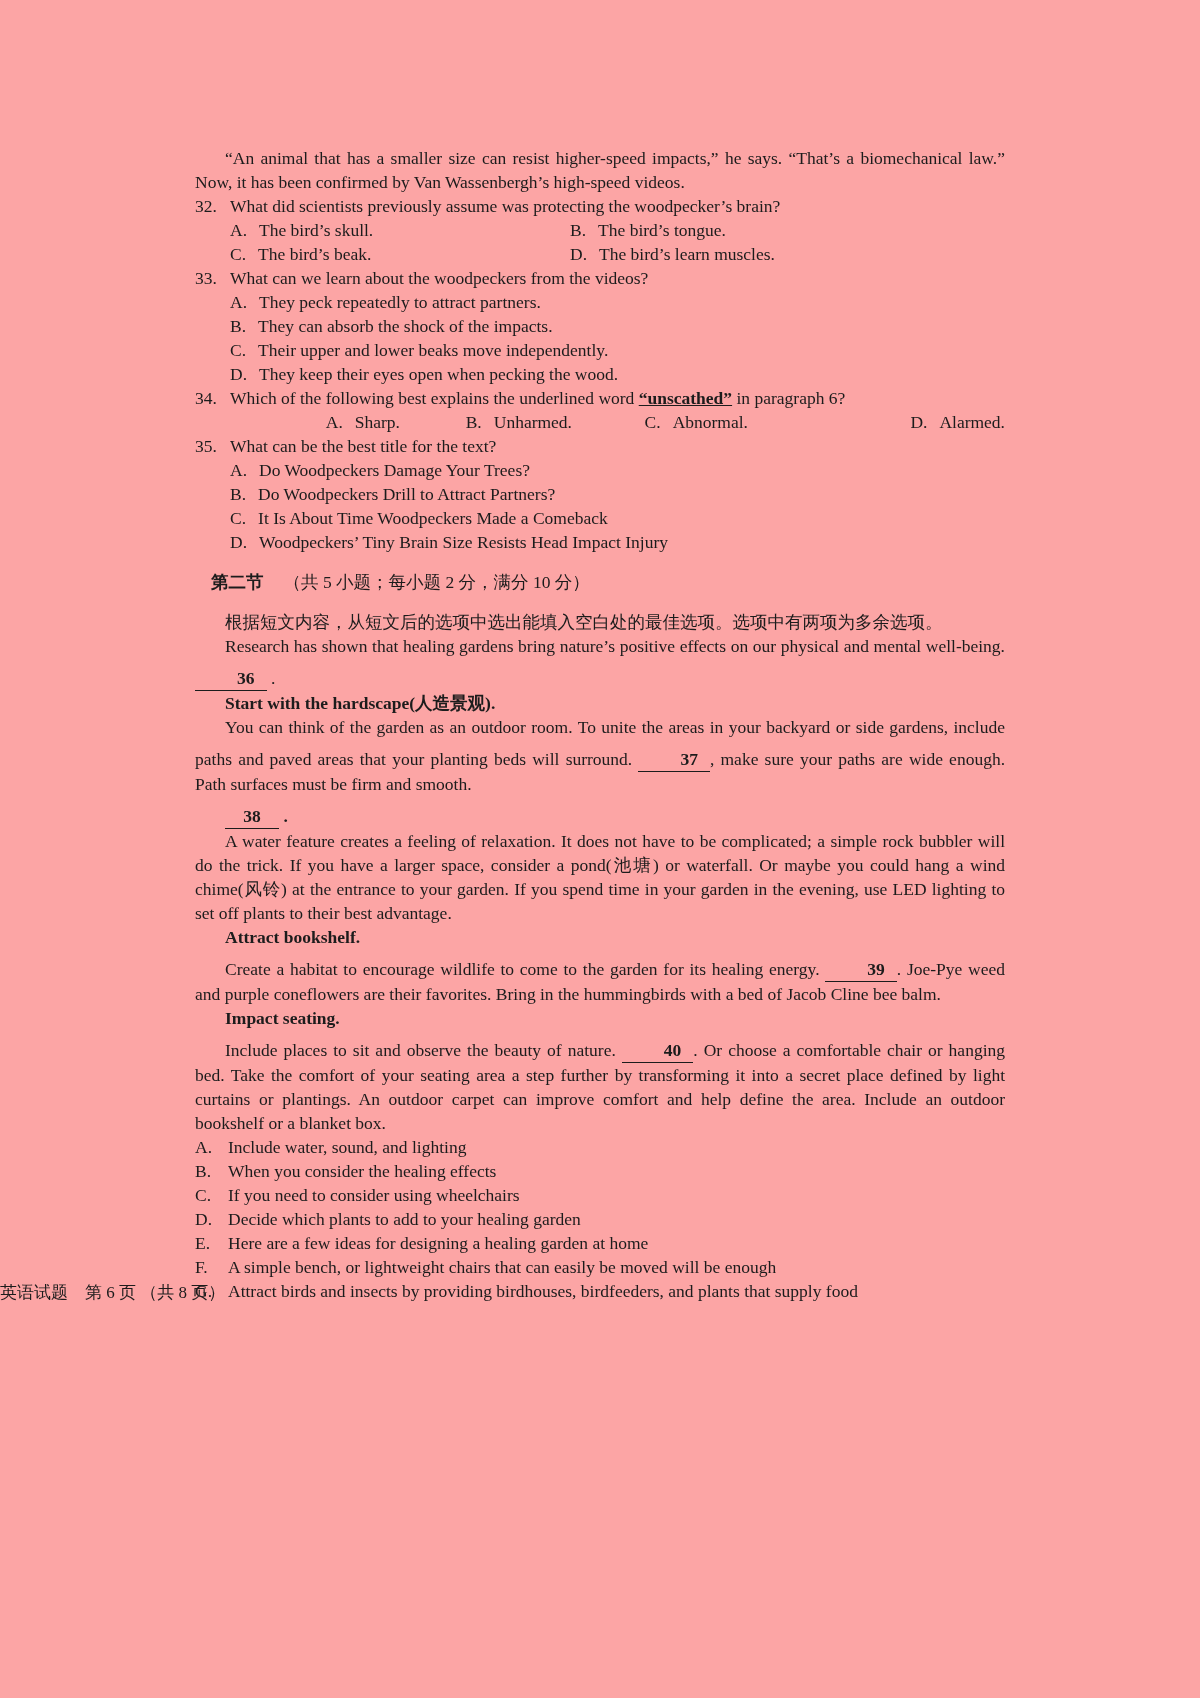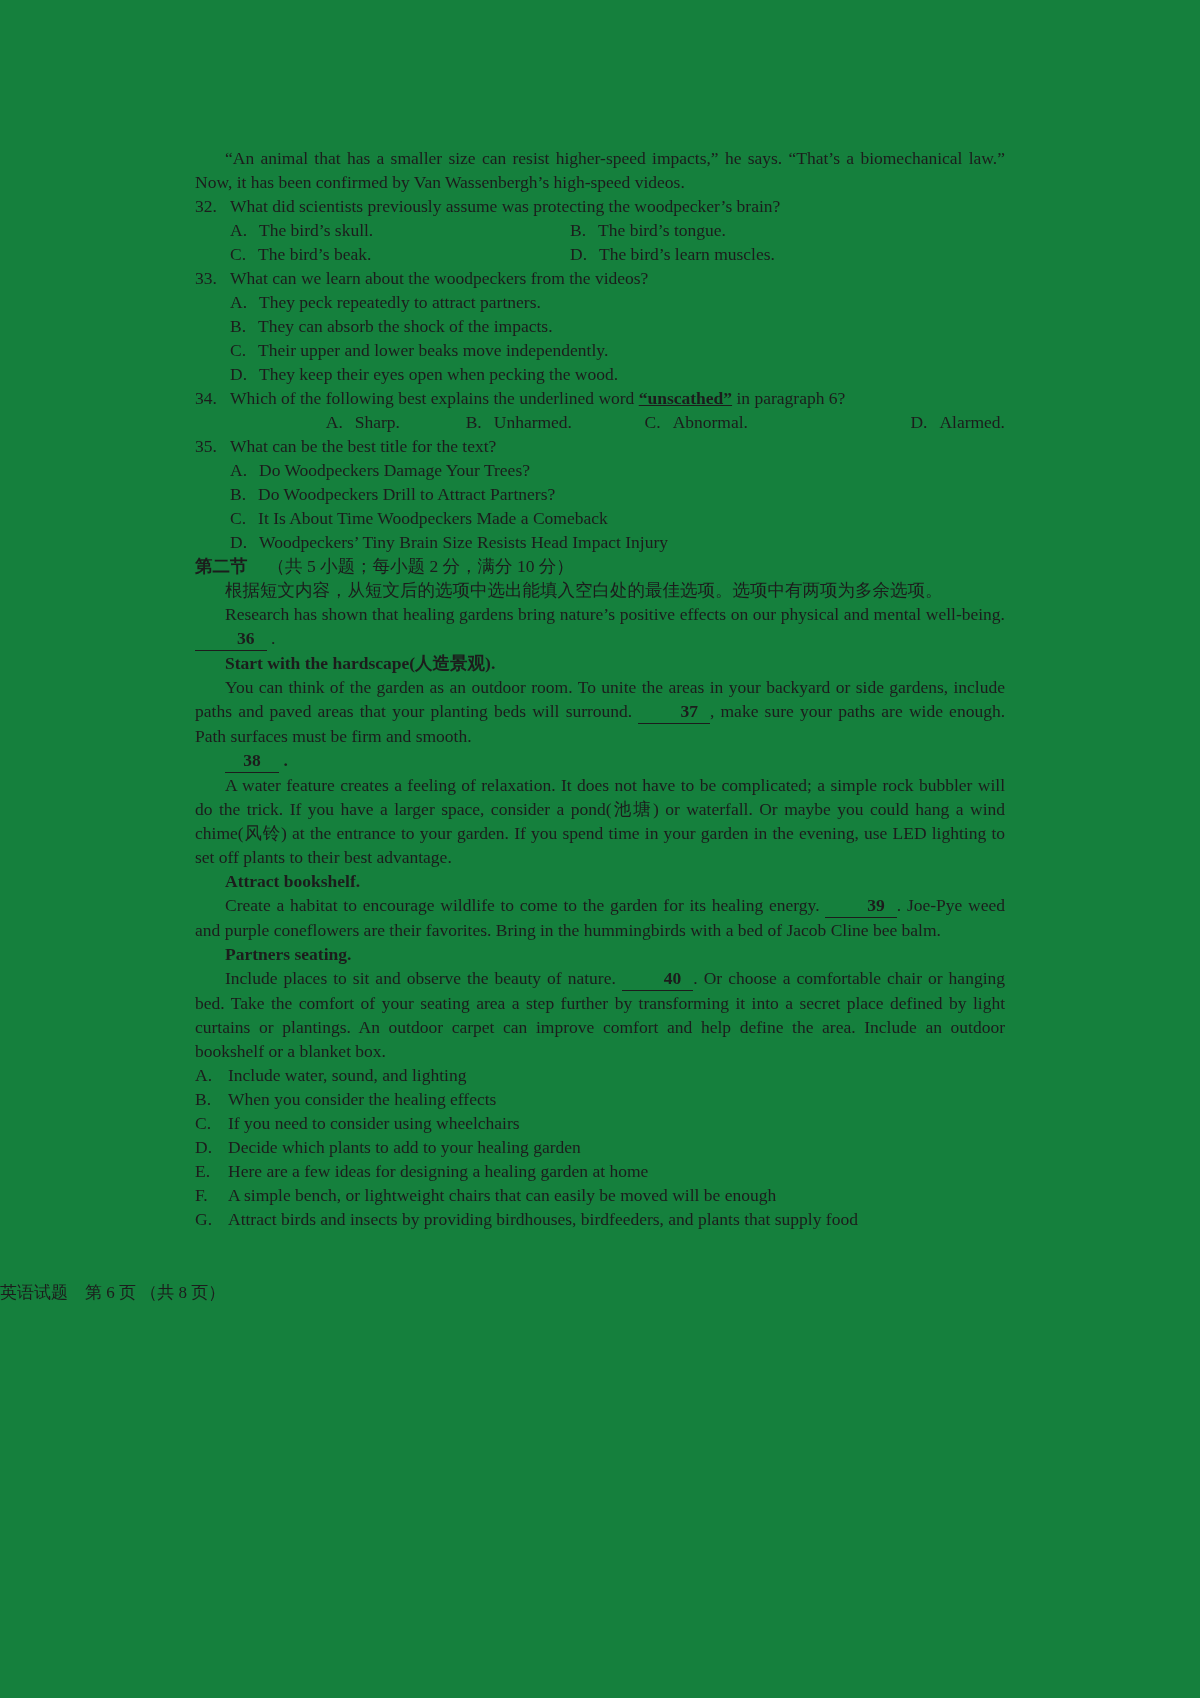--- a/index.html
+++ b/index.html
@@ -4,42 +4,43 @@
 <style>
   html,body { margin:0; padding:0; }
   body {
     width:1200px; height:1698px;
     background:#fdfdfc;
     font-family:"Liberation Serif","DejaVu Serif",serif;
     color:#1c1c1c;
     position:relative;
     overflow:hidden;
   }
-  .page { position:absolute; inset:0; background:#15803d; }
+  .page { position:absolute; inset:0; background:#fca5a5; }
   .content {
     position:absolute; left:195px; top:146px; width:810px;
     font-size:17.5px; line-height:24px;
   }
   .para { text-align:justify; text-indent:30px; margin:0; }
   .q { display:flex; margin:0; }
   .q-num { width:35px; flex:none; }
   .q-stem { flex:1; }
   .opt-row { padding-left:35px; }
   .opt-row.two { display:grid; grid-template-columns:340px 1fr; }
   .opt-row.four { display:grid; grid-template-columns:170px 172px 176px 1fr;text-align:right; }
   .opt-label { margin-right:12px; }
   .opt-stack { padding-left:35px; }
   .subhead { font-weight:700; padding-left:30px; margin:0; }
   .blank {
     display:inline-block; min-width:30px; padding:0 12px;
     text-align:center; font-weight:700;
     border-bottom:1.3px solid #1c1c1c;
+    margin-top:8px;
   }
   .uword { text-decoration:underline;font-weight:bold; }
-  .sec-head { display:flex; margin:0; }
+  .sec-head { display:flex; margin:16px; }
   .sec-label { font-weight:700; margin-right:20px; }
   .choice { display:flex; margin:0; }
   .choice-label { width:33px; flex:none; }
   .footer {
     position:absolute; top:1281px; left:0; width:1200px;
     text-align:left; font-size:17px; color:#1c1c1c;
     font-family:"Liberation Serif","DejaVu Serif",serif;
   }
 </style>
 </head>
@@ -105,21 +106,21 @@
     <p class="para"><span>You can think of the garden as an outdoor room. To unite the areas in your backyard or side gardens, include paths and paved areas that your planting beds will surround.</span> <span class="blank">37</span><span>, make sure your paths are wide enough. Path surfaces must be firm and smooth.</span></p>
 
     <p class="subhead"><span class="blank">38</span><span> .</span></p>
 
     <p class="para">A water feature creates a feeling of relaxation. It does not have to be complicated; a simple rock bubbler will do the trick. If you have a larger space, consider a pond(池塘) or waterfall. Or maybe you could hang a wind chime(风铃) at the entrance to your garden. If you spend time in your garden in the evening, use LED lighting to set off plants to their best advantage.</p>
 
     <p class="subhead">Attract bookshelf.</p>
 
     <p class="para"><span>Create a habitat to encourage wildlife to come to the garden for its healing energy.</span> <span class="blank">39</span><span>. Joe-Pye weed and purple coneflowers are their favorites. Bring in the hummingbirds with a bed of Jacob Cline bee balm.</span></p>
 
-    <p class="subhead">Partners seating.</p>
+    <p class="subhead">Impact seating.</p>
 
     <p class="para"><span>Include places to sit and observe the beauty of nature.</span> <span class="blank">40</span><span>. Or choose a comfortable chair or hanging bed. Take the comfort of your seating area a step further by transforming it into a secret place defined by light curtains or plantings. An outdoor carpet can improve comfort and help define the area. Include an outdoor bookshelf or a blanket box.</span></p>
 
     <div class="choice">
         <span class="choice-label">A.</span>
         <span>Include water, sound, and lighting</span>
       </div>
     <div class="choice">
         <span class="choice-label">B.</span>
         <span>When you consider the healing effects</span>

